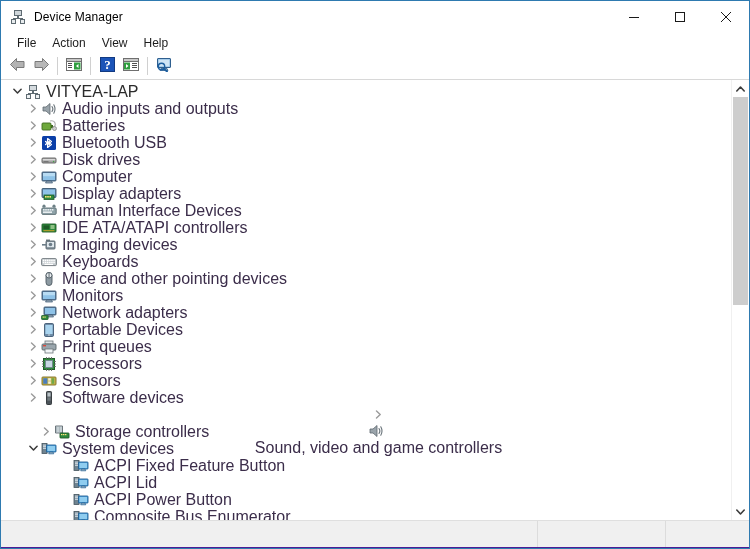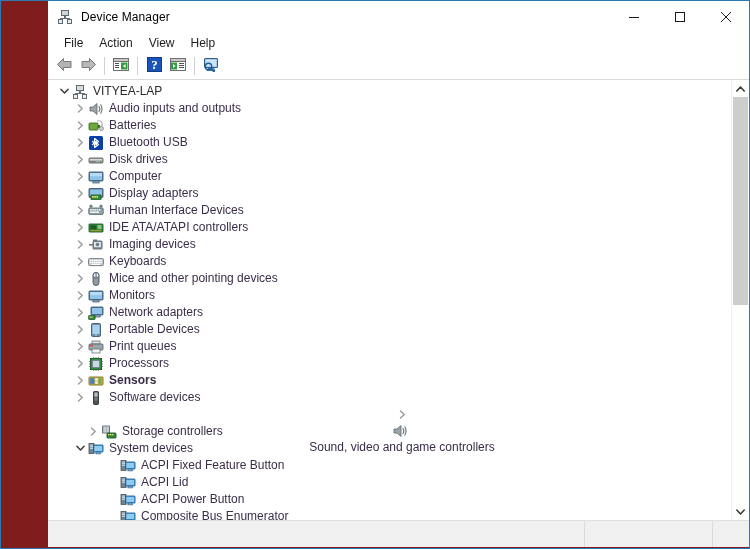--- a/index.html
+++ b/index.html
@@ -10,23 +10,22 @@
   body {
     font-family: "Liberation Sans", sans-serif;
     -webkit-font-smoothing: antialiased;
   }
   #window {
     position: relative;
     width: 750px;
     height: 549px;
     box-sizing: border-box;
     border: 1px solid #2e7ab0;
-    background: #7f1d1d;
+    background: #4c1d95;
     overflow: hidden;
-    padding-left: 47px;
   }
 
   
   #titlebar {
     position: relative;
     height: 31px;
     background: #ffffff;
     display: flex;
     align-items: center;
     border-bottom: 1px solid #ffffff;
@@ -118,21 +117,21 @@
     left: 0; top: 0; right: 17px; bottom: 0;
     overflow: hidden;
     background: #ffffff;
     padding-top: 3px;
     box-sizing: border-box;
   }
   .trow {
     height: 17px;
     display: flex;
     align-items: center;
-    font-size: 12px;
+    font-size: 16px;
     color: #3b2d4a;
     white-space: nowrap;
     cursor: default;
   }
   .chev {
     width: 16px;
     height: 17px;
     flex: none;
     display: flex;
     align-items: center;
@@ -578,21 +577,21 @@
               <rect x="10" y="13.4" width="1" height="1.6" fill="#7c7c7c"></rect>
               <rect x="1" y="5" width="1.6" height="1" fill="#7c7c7c"></rect>
               <rect x="1" y="7.5" width="1.6" height="1" fill="#7c7c7c"></rect>
               <rect x="1" y="10" width="1.6" height="1" fill="#7c7c7c"></rect>
               <rect x="13.4" y="5" width="1.6" height="1" fill="#7c7c7c"></rect>
               <rect x="13.4" y="7.5" width="1.6" height="1" fill="#7c7c7c"></rect>
               <rect x="13.4" y="10" width="1.6" height="1" fill="#7c7c7c"></rect>
             </svg></span>
           <span class="tlabel">Processors</span>
         </div>
-        <div class="trow" style="padding-left: 24px; font-weight: bold;">
+        <div class="trow" style="padding-left: 24px;">
           <span class="chev">
             <svg width="7" height="9" viewBox="0 0 7 9">
               <path d="M1.5 0.9 L5.2 4.5 L1.5 8.1" stroke="#9b9b9b" stroke-width="1.4" fill="none" stroke-linecap="round" stroke-linejoin="round"></path>
             </svg>
           </span>
           <span class="ticon"><svg width="16" height="16" viewBox="0 0 16 16">
               <rect x="1" y="4" width="14" height="8" rx="0.8" fill="#c9b64e" stroke="#7a6c20" stroke-width="0.9"></rect>
               <rect x="2.2" y="5.2" width="4.2" height="5.6" fill="#4a7dbd"></rect>
               <rect x="7.2" y="5.2" width="2.6" height="2.4" fill="#f0f0e0"></rect>
               <rect x="7.2" y="8.4" width="2.6" height="2.4" fill="#f0f0e0"></rect>

